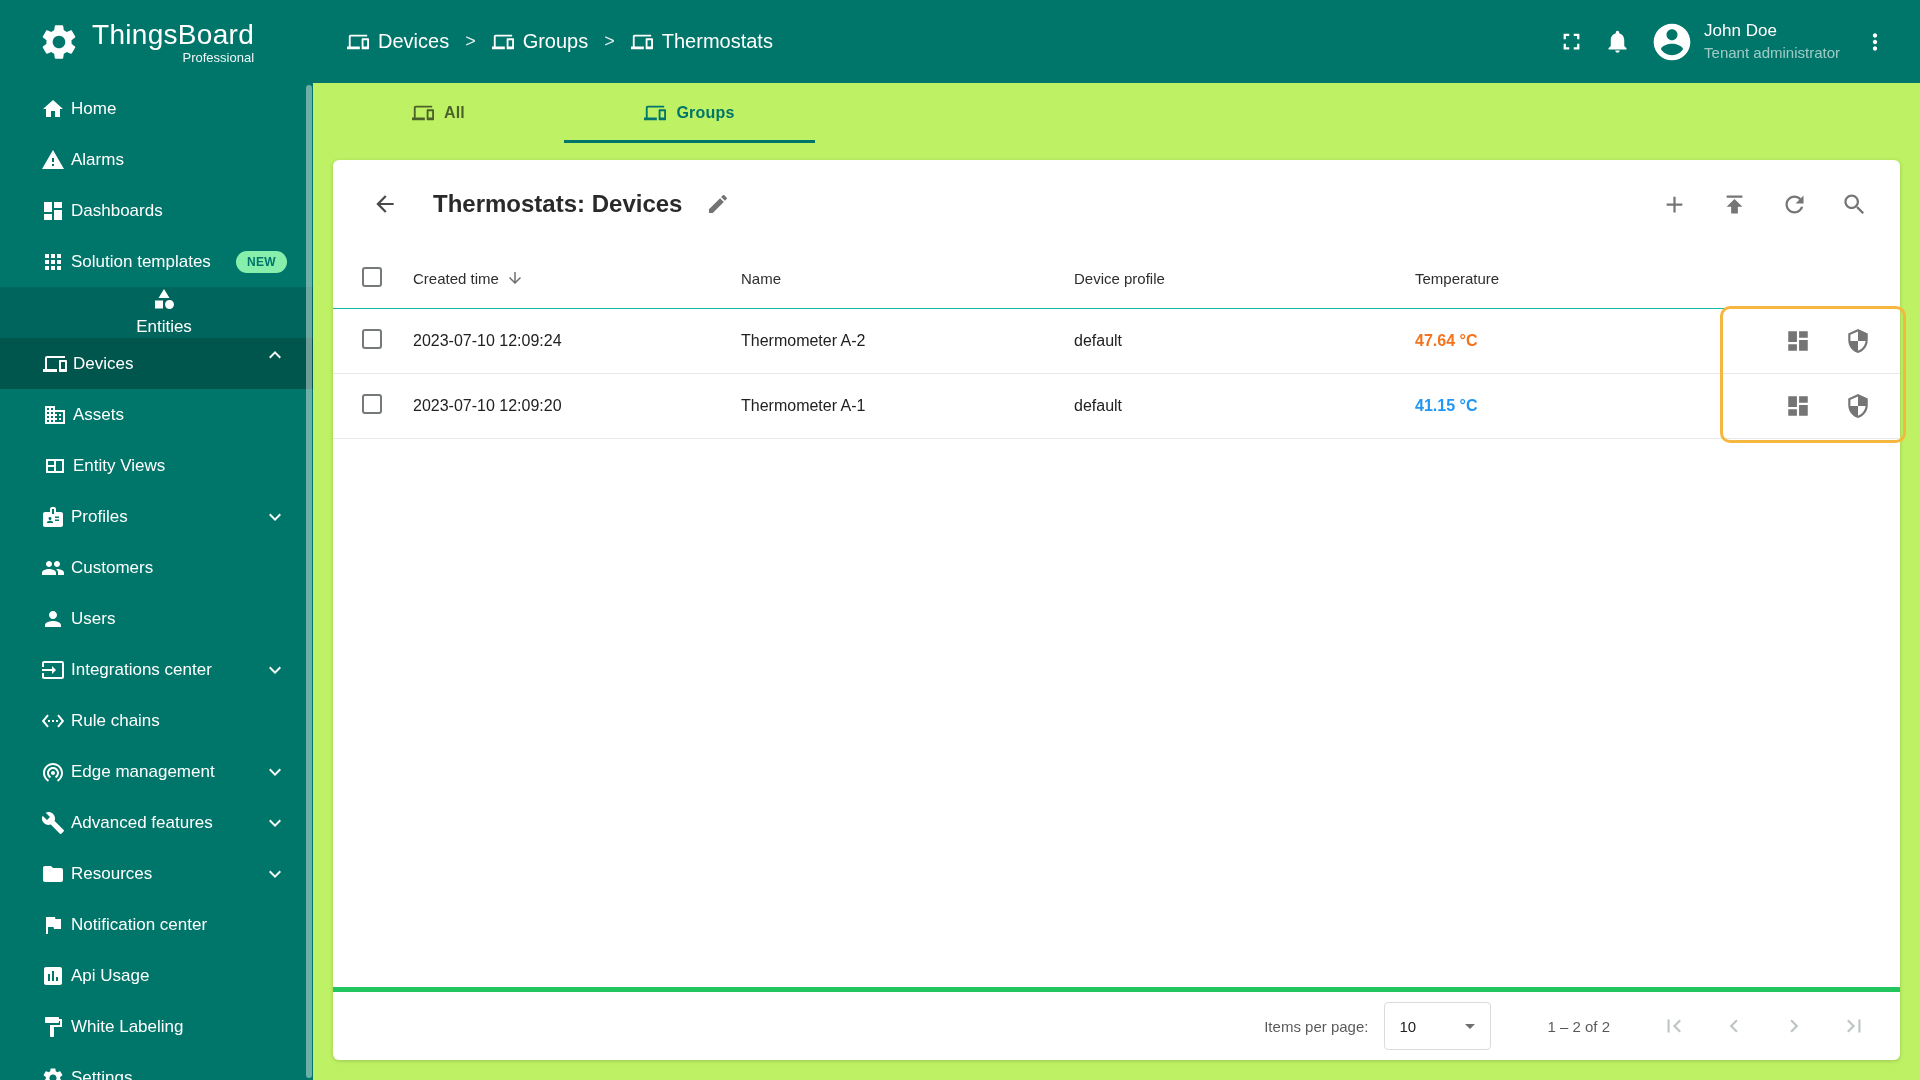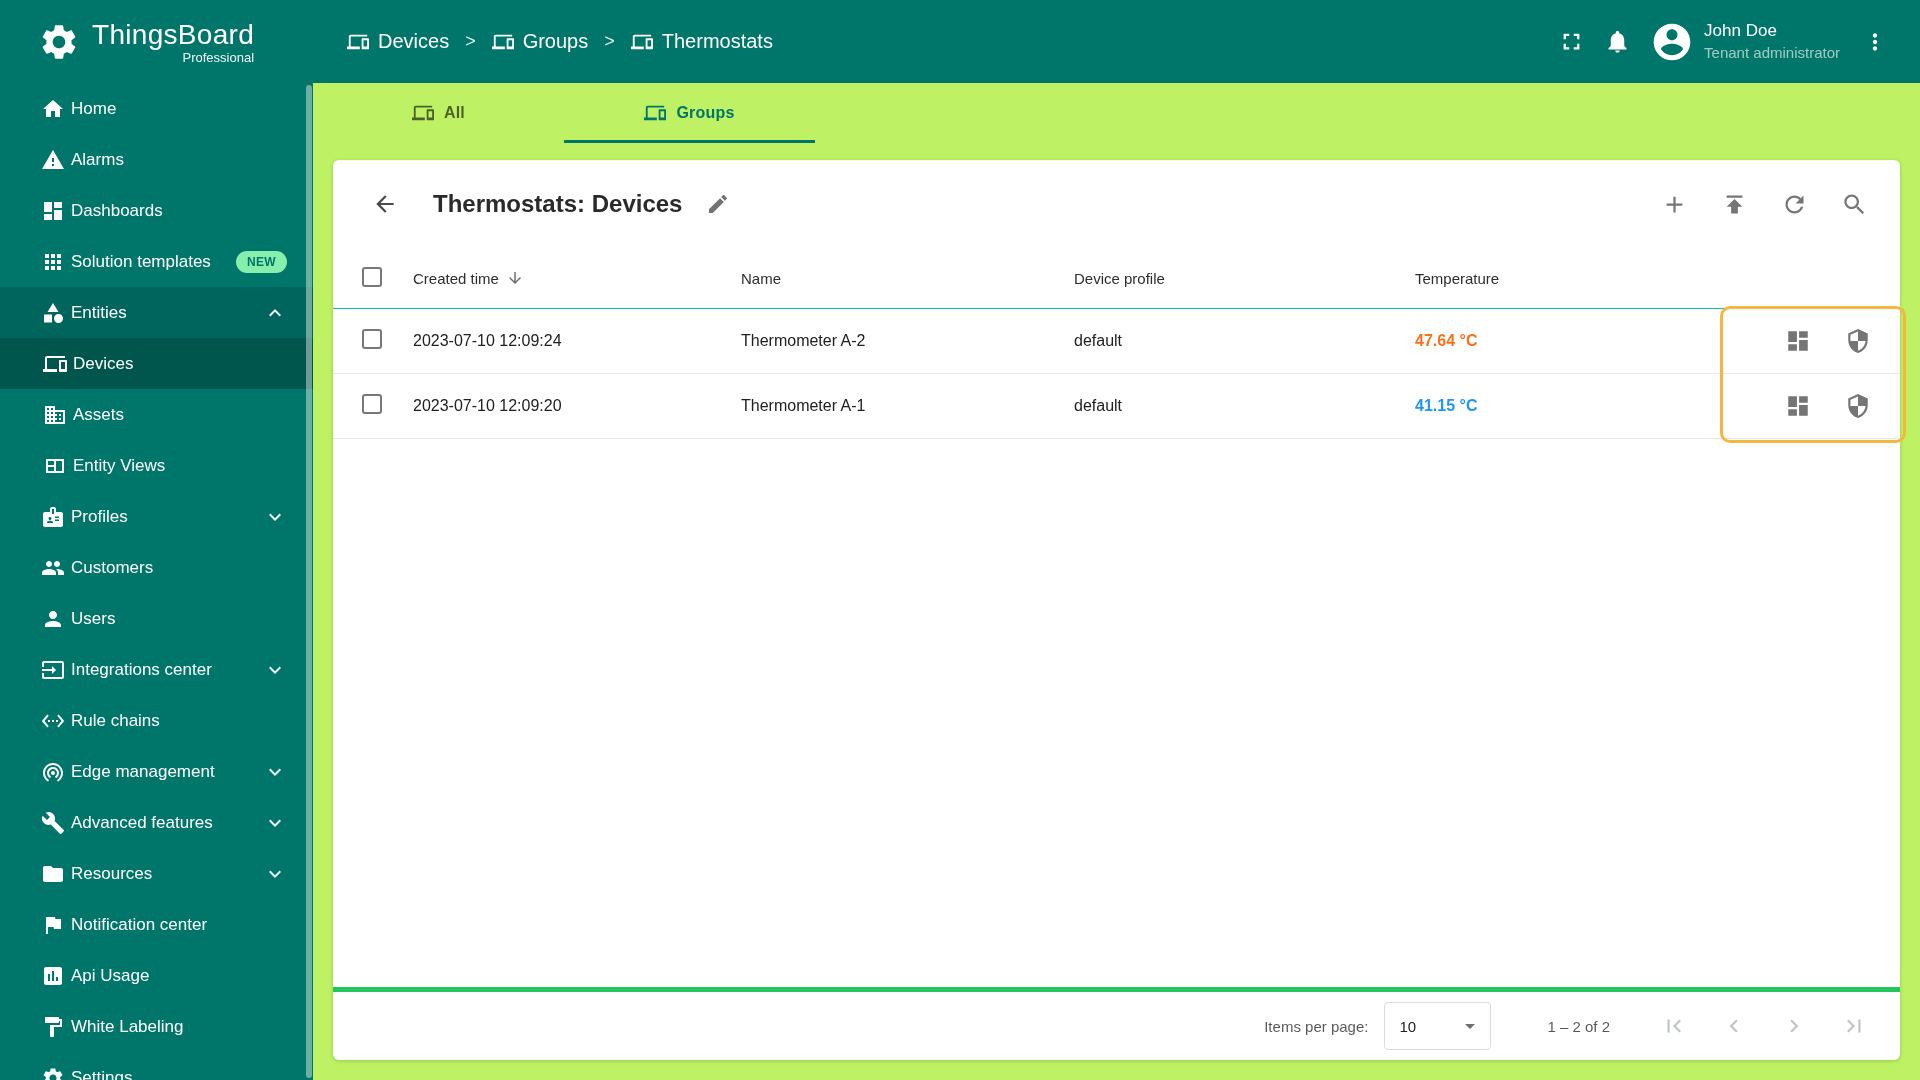--- a/index.html
+++ b/index.html
@@ -30,21 +30,21 @@
   .user-info { display:flex; flex-direction:column; line-height:1.35; margin:0 12px 0 10px; cursor:pointer; }
   .user-name { font-size:17px; }
   .user-role { font-size:15px; color:rgba(255,255,255,0.62); }
 
   
   .sidebar { position:absolute; top:83px; left:0; width:313px; height:997px; background:#00756a; overflow:hidden; z-index:5; }
   .sidebar::after { content:""; position:absolute; top:2px; right:1px; width:6px; height:calc(100% - 4px); background:rgba(255,255,255,0.42); border-radius:3px; }
   .nav-item { height:51px; display:flex; align-items:center; gap:6px; padding:0 26px 0 41px; color:#fff; font-size:17px; cursor:pointer; white-space:nowrap; }
   .nav-item .nav-icon { flex:0 0 24px; color:#fff; }
   .nav-item.child { padding-left:43px; }
-  .nav-item.group-open { background:rgba(0,0,0,0.12); }
+  .nav-item.group-open { background:rgba(0,0,0,0.12);flex-direction:column; }
   .nav-item.active { background:rgba(0,0,0,0.27); }
   .chev { margin-left:auto; color:#fff; opacity:.95; }
   .badge { margin-left:auto; background:#86efac; color:#00756a; font-size:12px; font-weight:bold; padding:4px 11px; border-radius:13px; letter-spacing:.3px; }
 
   
   .main { position:absolute; top:83px; left:313px; width:1607px; height:997px; background:#bef264; }
   .tabs { height:60px; display:flex; }
   .tab { width:251px; display:flex; align-items:center; justify-content:center; gap:10px; font-size:16px; font-weight:bold; color:rgba(0,0,0,0.60); cursor:pointer; position:relative; letter-spacing:.2px; }
   .tab.active { color:#00756a; }
   .tab.active::after { content:""; position:absolute; left:0; bottom:0; width:100%; height:3px; background:#00756a; }

